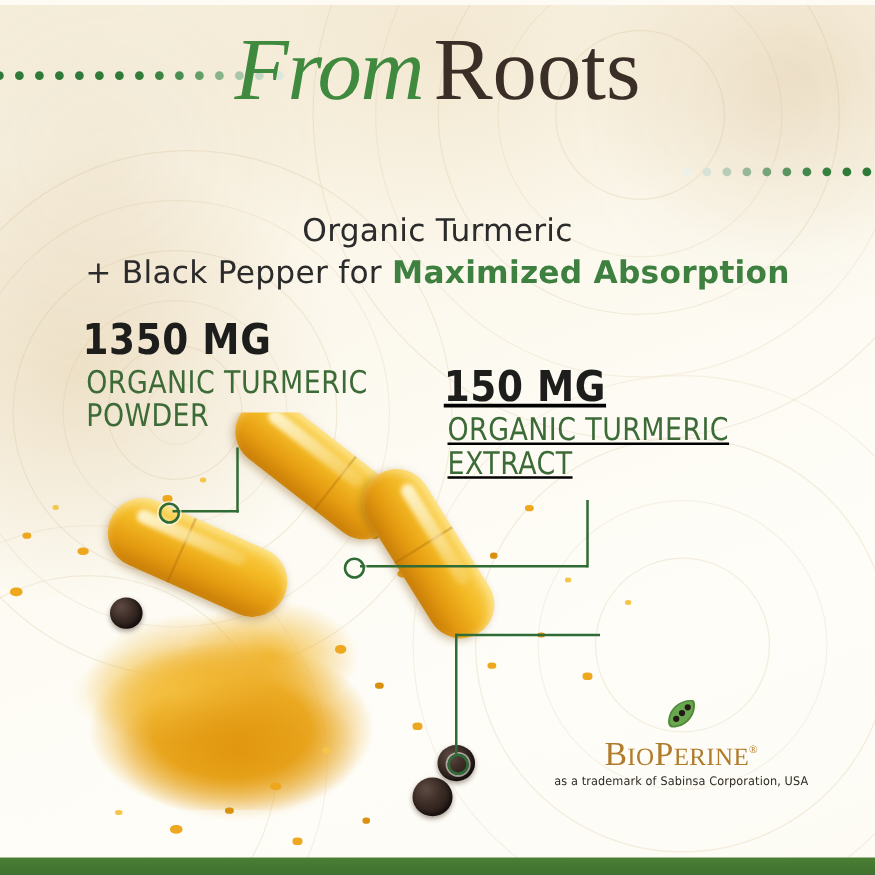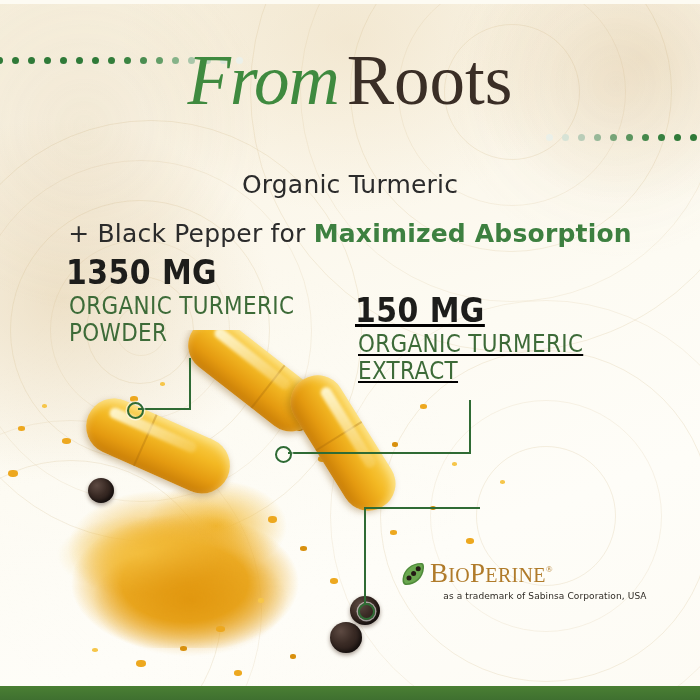--- a/index.html
+++ b/index.html
@@ -26,33 +26,33 @@
       radial-gradient(circle at 30% 72%, rgba(255,255,255,.5), transparent 35%);
     mix-blend-mode:multiply;opacity:.7;}
 
   
   .dots{position:absolute;height:9px;display:flex;align-items:center;gap:9px;}
   .dots i{display:block;width:7px;height:7px;border-radius:50%;background:#2f7a38;}
 
   
   .headline{position:absolute;left:0;right:0;top:22px;text-align:center;
     font-family:"Liberation Serif",serif;line-height:.97;}
-  .hl-row{white-space:nowrap;margin-top:24px;}
+  .hl-row{white-space:nowrap;}
   .hl-row.r1{font-size:71px;}
   .hl-row.r2{font-size:71px;margin-top:-6px;}
   .w-from{font-style:italic;color:#3f8a3f;letter-spacing:-1px;padding-right:8px;}
   .w-roots{color:#3a2e26;}
   .w-to{font-style:italic;color:#e8a33d;padding-right:10px;}
   .w-results{color:#3a2e26;}
 
   
   .subtitle{position:absolute;left:0;right:0;top:170px;text-align:center;
     font-family:"DejaVu Sans",sans-serif;color:#2b2b2b;}
   .sub1{font-size:25px;letter-spacing:.2px;}
-  .sub2{font-size:25px;margin-top:20px;letter-spacing:.2px;}
+  .sub2{font-size:25px;margin-top:4px;letter-spacing:.2px;}
   .sub-strong{font-weight:bold;color:#3d8040;}
 
   
   .callout{position:absolute;text-align:left;}
   .c-num{font-family:"DejaVu Sans",sans-serif;font-weight:bold;color:#1d1d1b;
     font-size:34px;letter-spacing:.5px;transform:scaleX(.88);transform-origin:center;}
   .c-lab{font-family:"DejaVu Sans",sans-serif;color:#3d6b38;font-size:25px;
     line-height:1.08;letter-spacing:.4px;transform:scaleX(.86);transform-origin:center;}
 
   
@@ -83,21 +83,21 @@
     background:radial-gradient(circle at 34% 30%, #5d4a42 0%, #3a2b25 42%, #1d1412 100%);
     box-shadow:0 2px 4px rgba(60,35,20,.45), inset -2px -2px 4px rgba(0,0,0,.55);}
 
   
   .lead{position:absolute;border-color:#2f6b34;border-style:solid;border-width:0;}
   .marker{position:absolute;width:13px;height:13px;border-radius:50%;
     border:2px solid #2f6b34;background:transparent;box-shadow:0 0 0 1.5px rgba(255,255,255,.55);}
 
   
   .bioperine{position:absolute;text-align:center;}
-  .bp-row{display:flex;align-items:center;justify-content:flex-start;gap:4px;}
+  .bp-row{display:flex;align-items:center;justify-content:flex-start;gap:4px;flex-direction:column;}
   .bp-name{font-family:"Liberation Serif",serif;color:#b07b2a;font-size:27px;
     letter-spacing:.3px;white-space:nowrap;}
   .bp-name .sm{font-size:20px;}
   .bp-reg{font-size:9px;vertical-align:super;color:#b07b2a;}
   .bp-tm{font-family:"DejaVu Sans",sans-serif;font-size:9.5px;color:#2e2a24;
     margin-top:1px;letter-spacing:.1px;transform:scaleX(.95);}
 
   .bottombar{position:absolute;left:0;bottom:0;width:700px;height:14px;
     background:linear-gradient(180deg,#4a7f33 0%,#3f7030 100%);}
   .topfade{position:absolute;left:0;top:0;width:700px;height:4px;background:#fdfbf3;}

